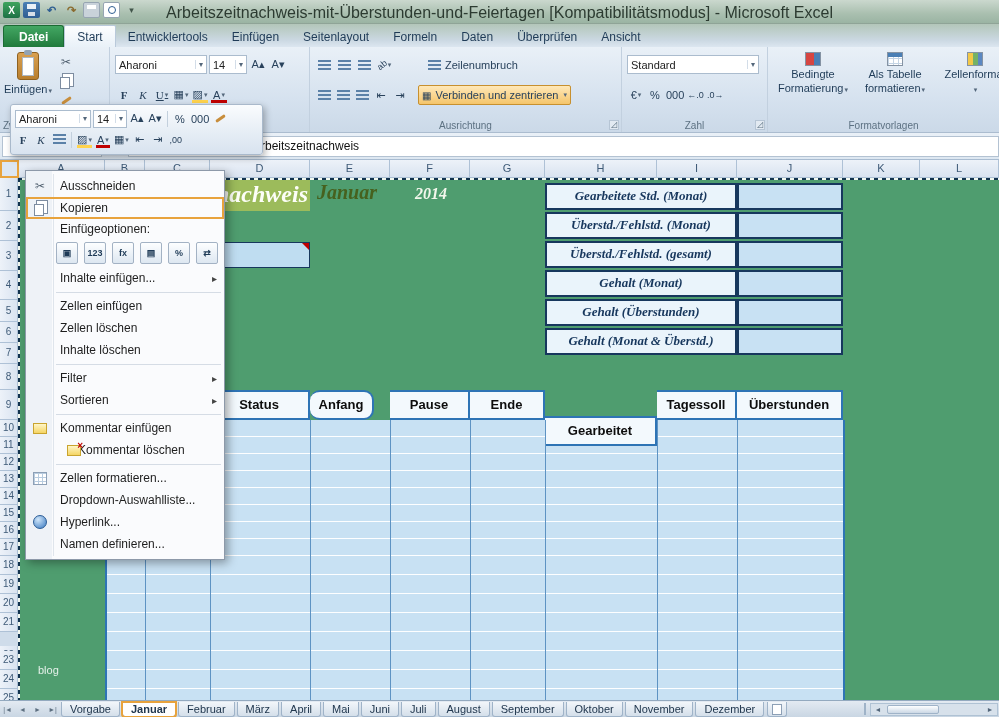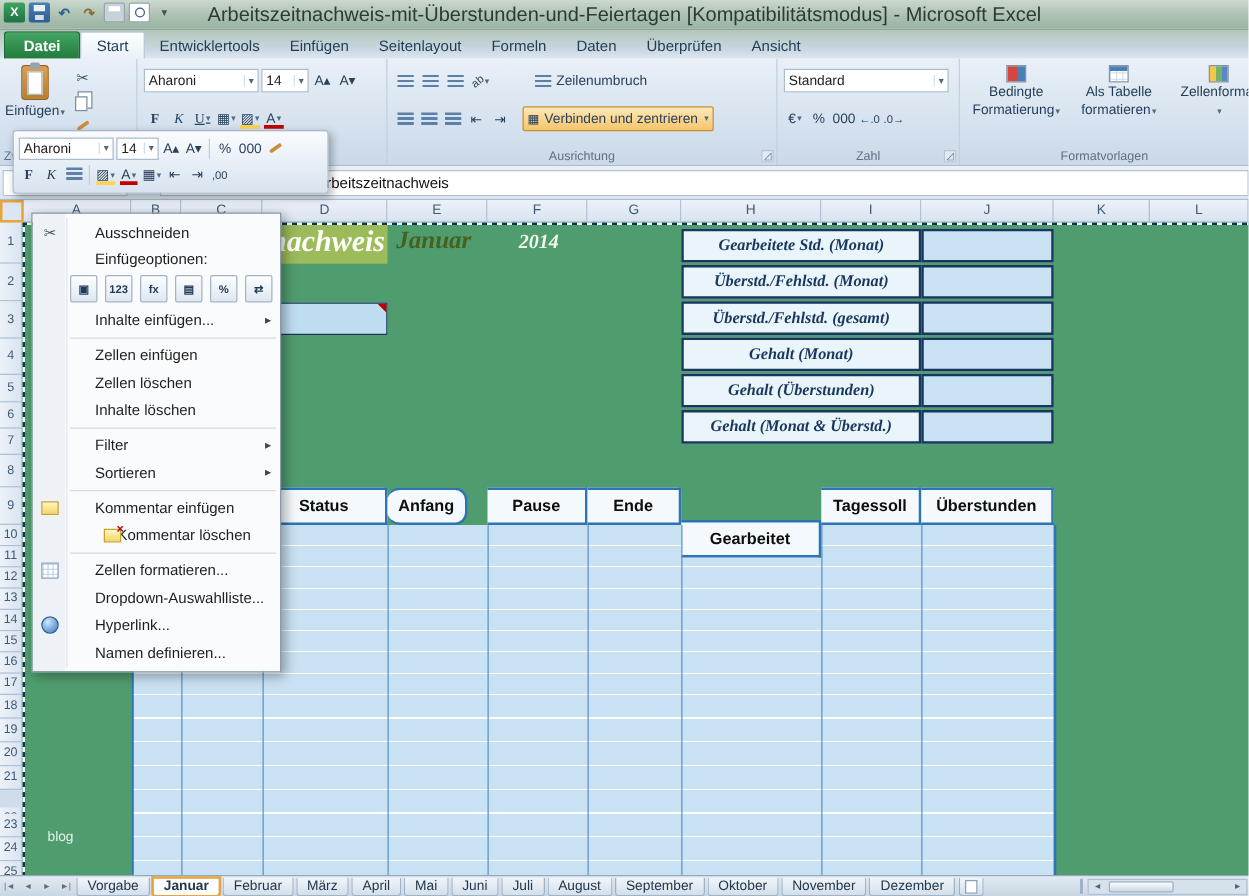--- a/index.html
+++ b/index.html
@@ -134,21 +134,21 @@
     background:repeating-linear-gradient(180deg,#C8E1F3 0 18px,#FDFEFF 18px 19px);}
   .vline{position:absolute;top:242px;height:280px;width:1px;background:#5E93C3;}
   .vline.thick{width:2px;background:#2E74B5;}
   .wm{position:absolute;left:20px;top:486px;color:rgba(255,255,255,.85);font-size:11px;}
 
   
   #context-menu{position:absolute;left:25px;top:170px;width:200px;z-index:60;padding:4px 0;
     background:linear-gradient(90deg,#EEF2F7 0 26px,#FAFBFD 26px);border:1px solid #8D99A9;
     box-shadow:3px 3px 9px rgba(0,0,0,.35);}
   #context-menu::before{content:"";position:absolute;left:27px;top:3px;bottom:3px;width:1px;background:#DFE5EC;}
-  .mitem{position:relative;height:22px;display:flex;align-items:center;padding-left:50px;font-size:12px;color:#1E1E1E;}
+  .mitem{position:relative;height:22px;display:flex;align-items:center;padding-left:34px;font-size:12px;color:#1E1E1E;}
   .mlabel{pointer-events:none;}
   .msubheader{height:20px;}
   .micon{position:absolute;left:5px;top:0;width:18px;height:22px;display:flex;align-items:center;justify-content:center;}
   .msep{height:6px;position:relative;}
   .msep::after{content:"";position:absolute;left:30px;right:3px;top:3px;height:1px;background:#D5DCE5;}
   .msub::after{content:"▸";position:absolute;right:7px;color:#444;font-size:10px;}
   .mitem.annotated{outline:2px solid #E8A33D;outline-offset:-2px;}
   .mpasterow{height:28px;display:flex;gap:6px;padding-left:30px;align-items:center;}
   .pobtn{width:22px;height:22px;border:1px solid #A3B2C4;border-radius:2px;
     background:linear-gradient(180deg,#FDFEFF,#DDE7F1);font-size:9px;font-weight:bold;display:flex;
@@ -468,20 +468,24 @@
         <div class="vline" style="left: 719px;"></div>
         <div class="vline thick" style="left: 825px;"></div>
       </div>
   </div>
 
   <div id="context-menu">
       <div class="mitem">
         <div class="micon ic-scissors"></div>
         <div class="mlabel">Ausschneiden</div>
       </div>
+      <div class="mitem annotated">
+        <div class="micon ic-copy"></div>
+        <div class="mlabel">Kopieren</div>
+      </div>
       <div class="mitem msubheader">Einfügeoptionen:</div>
       <div class="mpasterow">
         <div class="pobtn">▣</div>
         <div class="pobtn">123</div>
         <div class="pobtn">fx</div>
         <div class="pobtn">▤</div>
         <div class="pobtn">%</div>
         <div class="pobtn">⇄</div>
       </div>
       <div class="mitem msub">

